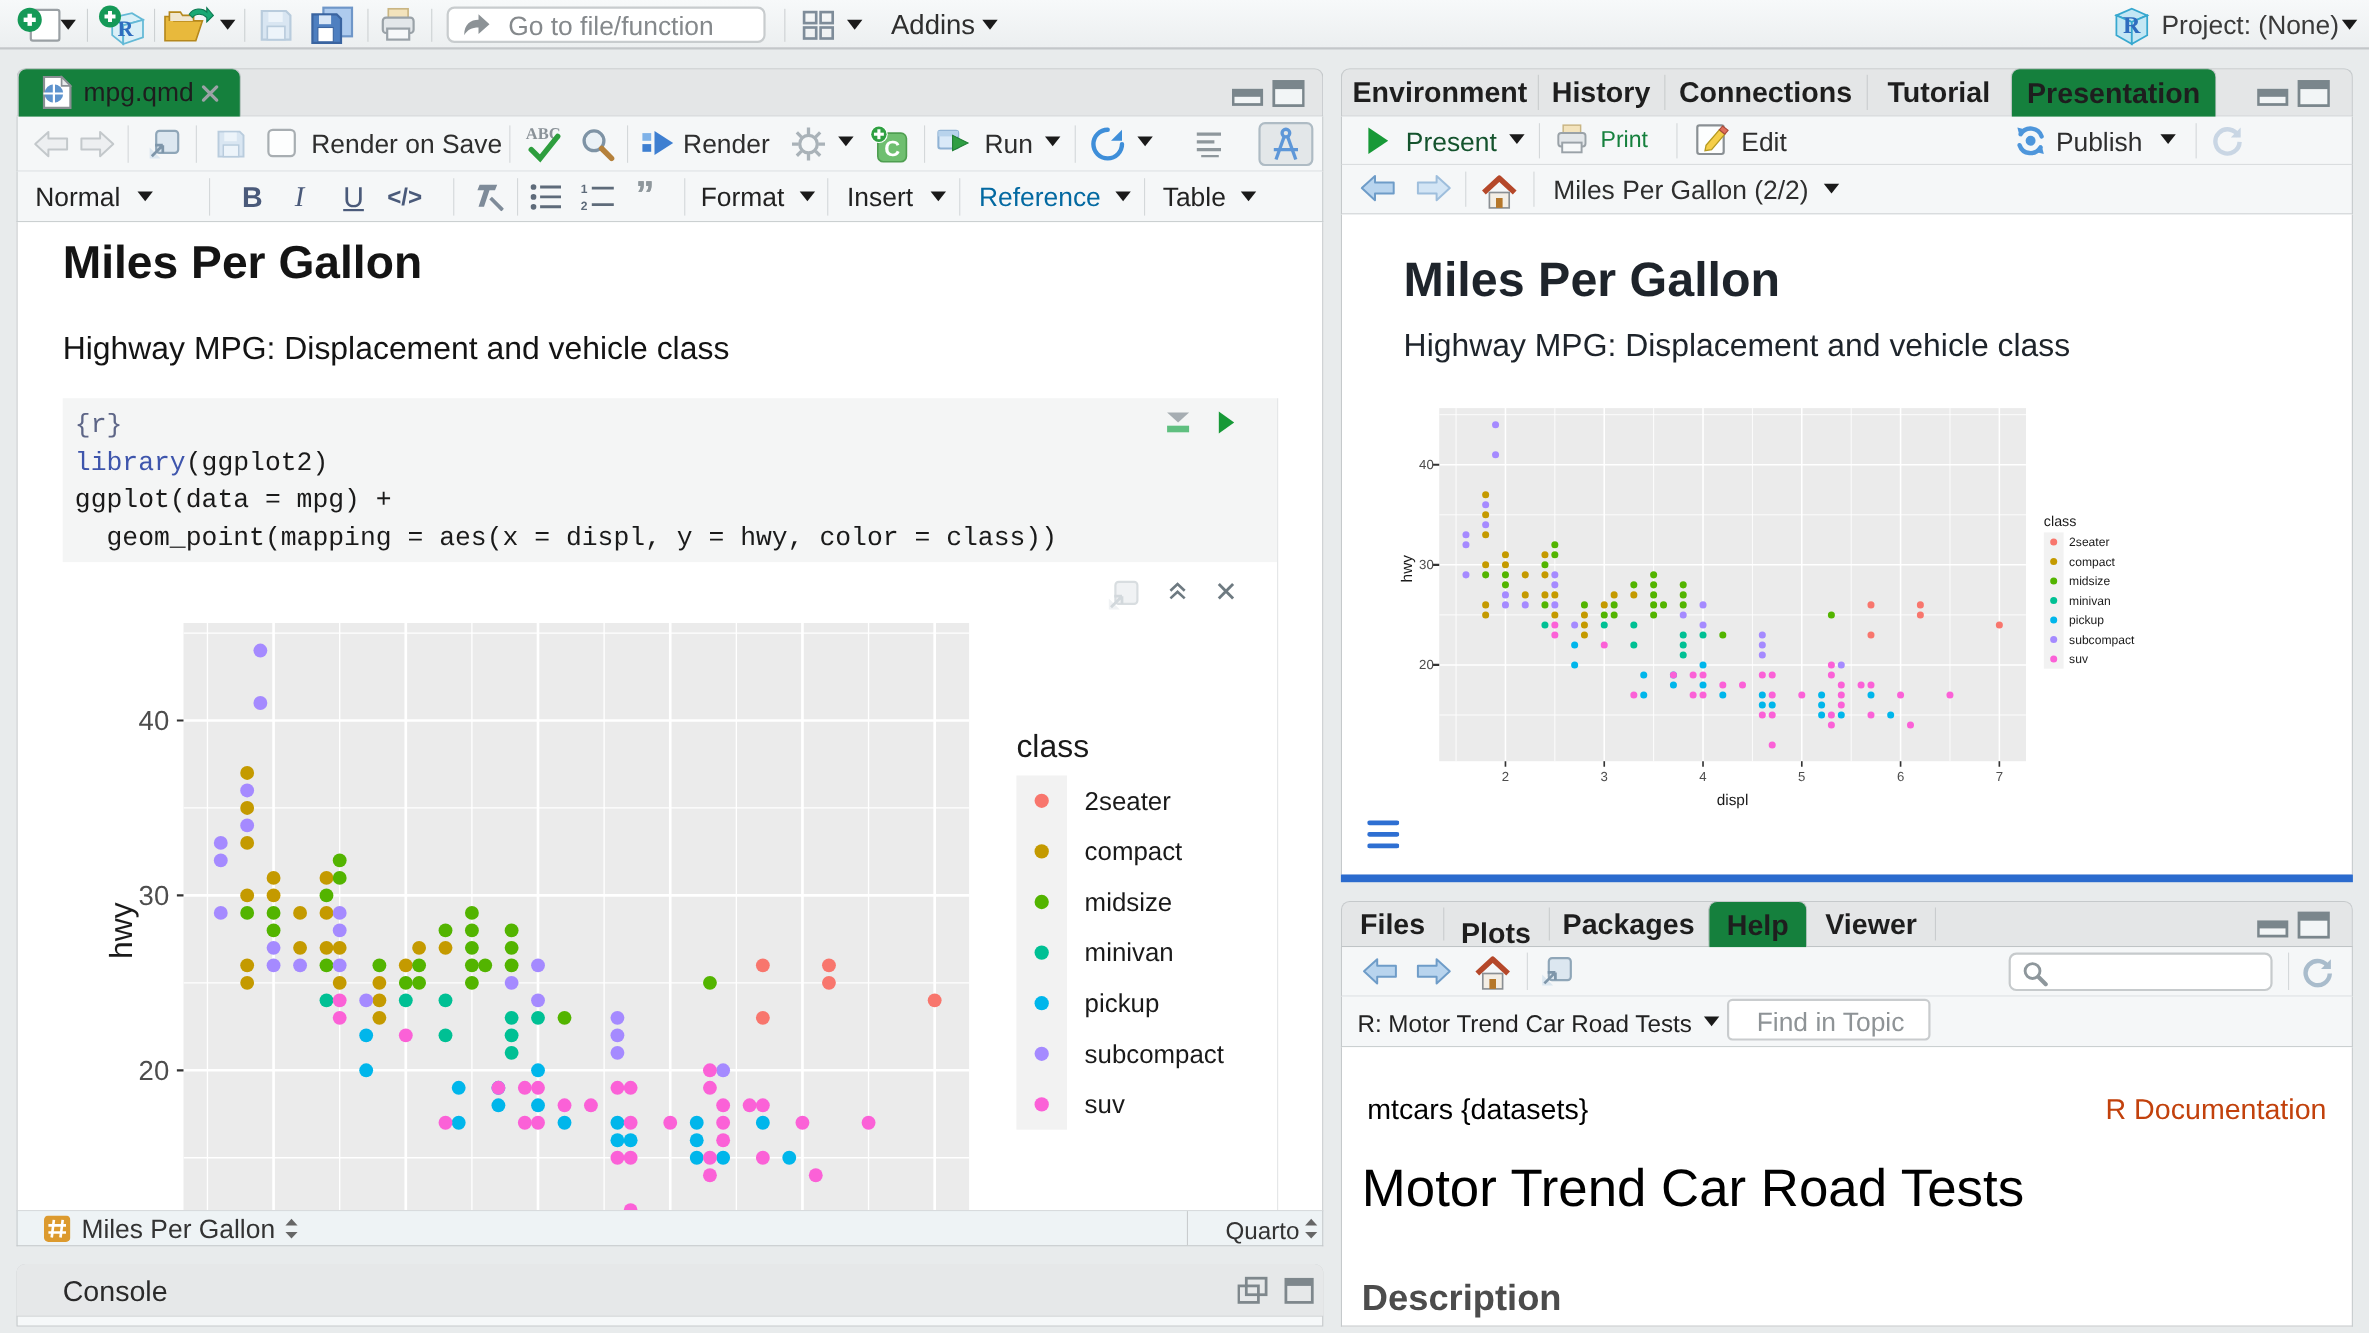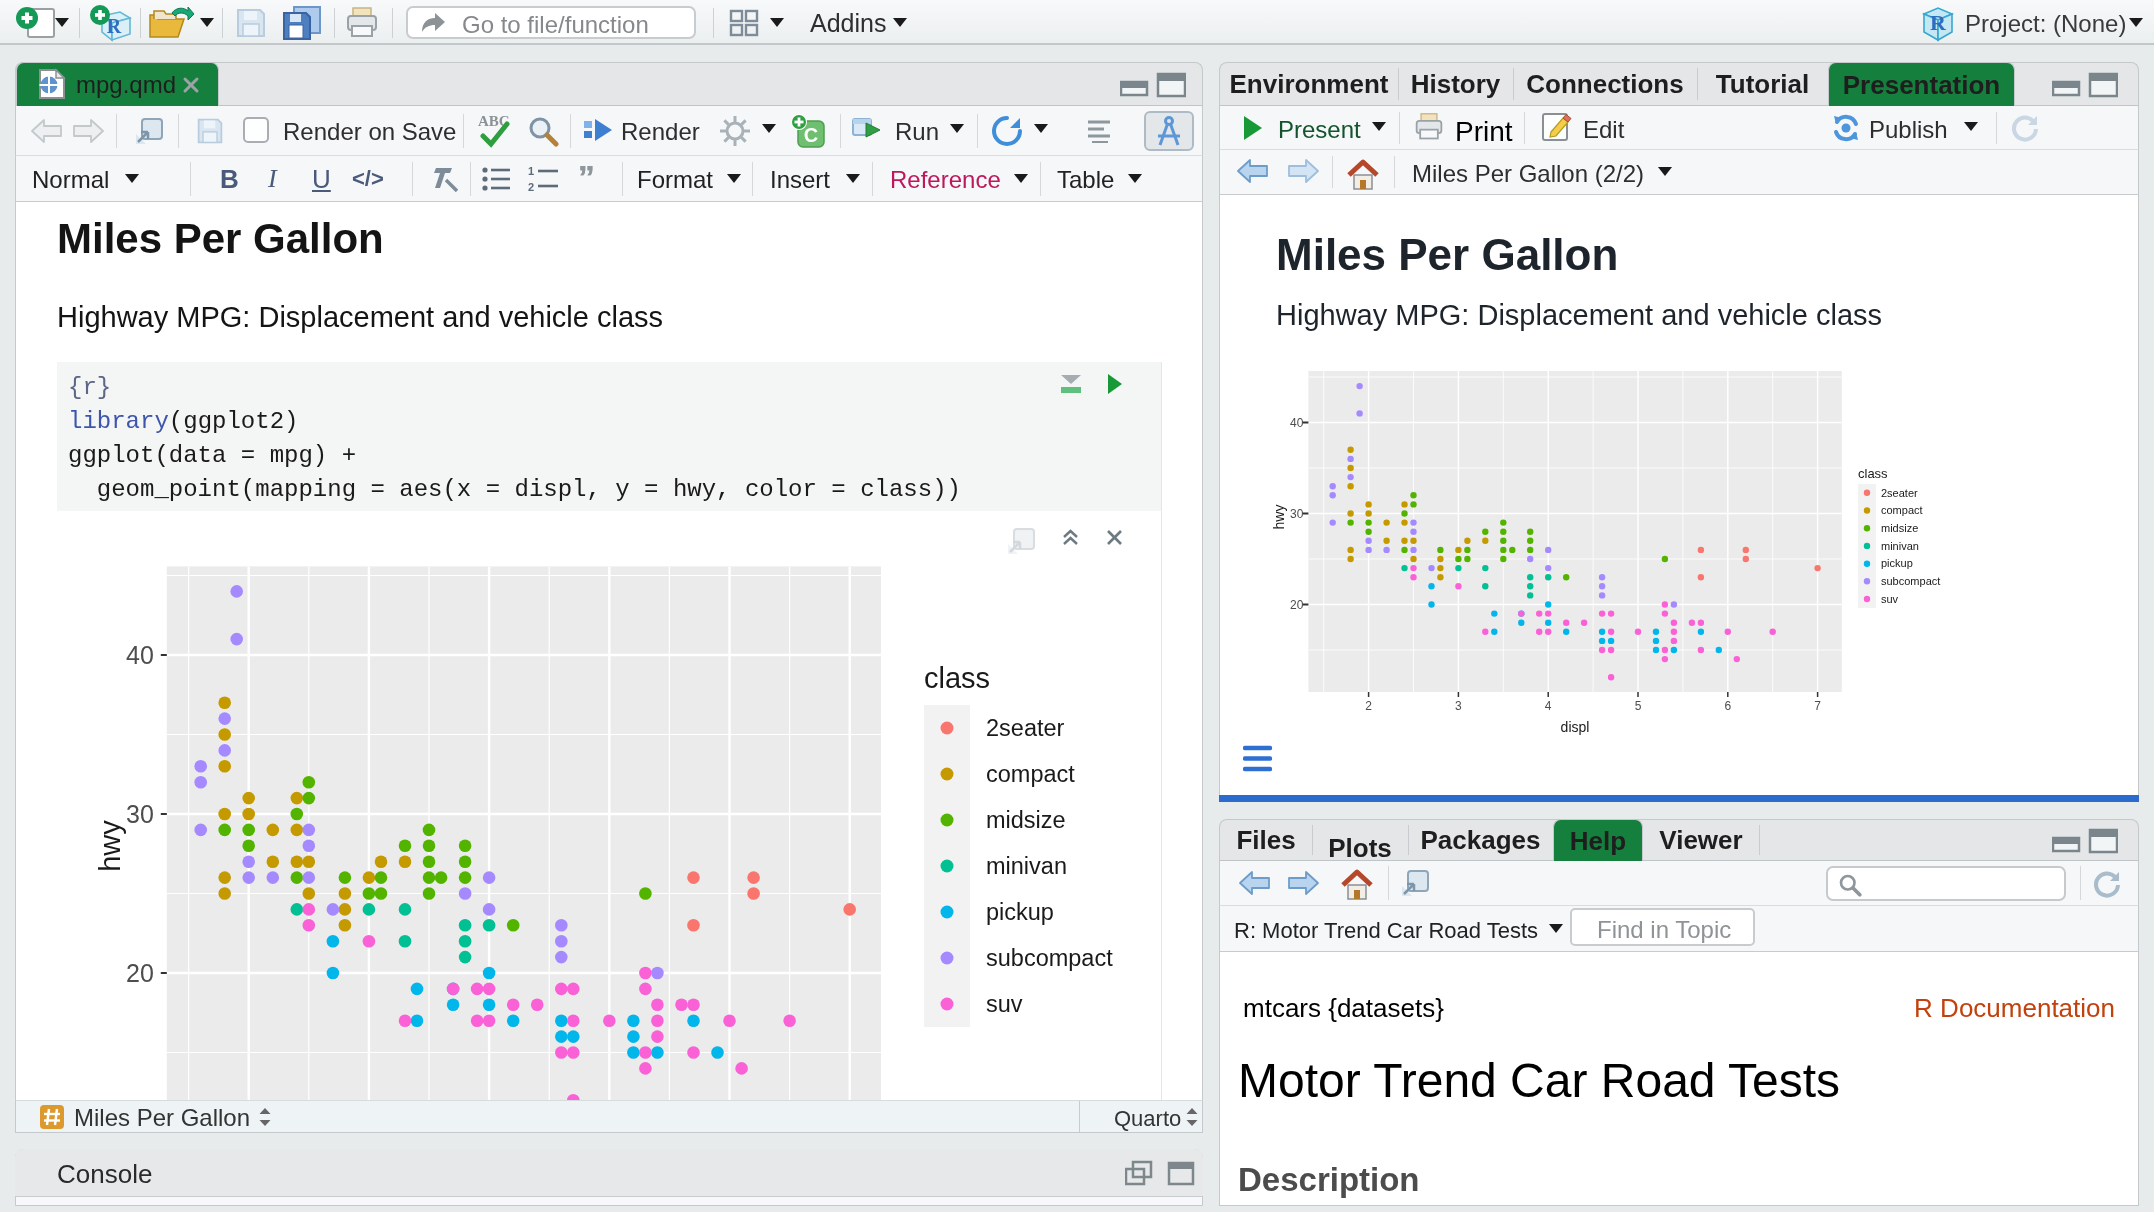--- a/index.html
+++ b/index.html
@@ -238,21 +238,21 @@
     </g>
   </svg>
 <div class="lbl" style="left:578px;top:158px;font-size:34px;color:#8E979C;font-weight:bold;letter-spacing:-12px">” ”</div>
 <div class="sep" style="left:622px;top:162px;height:34px;background:#D4D8DA"></div>
 <div class="lbl" style="left:637px;top:166px;font-size:24px;color:#222;font-weight:normal;">Format</div>
 <div class="caret" style="left:727px;top:174px;border-left-width:7.0px;border-right-width:7.0px;border-top-width:9.0px;border-top-color:#1a1a1a"></div>
 <div class="sep" style="left:752px;top:162px;height:34px;background:#D4D8DA"></div>
 <div class="lbl" style="left:770px;top:166px;font-size:24px;color:#222;font-weight:normal;">Insert</div>
 <div class="caret" style="left:846px;top:174px;border-left-width:7.0px;border-right-width:7.0px;border-top-width:9.0px;border-top-color:#1a1a1a"></div>
 <div class="sep" style="left:872px;top:162px;height:34px;background:#D4D8DA"></div>
-<div class="lbl" style="left:890px;top:166px;font-size:24px;color:#be185d;font-weight:normal;">Reference</div>
+<div class="lbl" style="left:890px;top:166px;font-size:24px;color:#0369a1;font-weight:normal;">Reference</div>
 <div class="caret" style="left:1014px;top:174px;border-left-width:7.0px;border-right-width:7.0px;border-top-width:9.0px;border-top-color:#1a1a1a"></div>
 <div class="sep" style="left:1040px;top:162px;height:34px;background:#D4D8DA"></div>
 <div class="lbl" style="left:1057px;top:166px;font-size:24px;color:#222;font-weight:normal;">Table</div>
 <div class="caret" style="left:1128px;top:174px;border-left-width:7.0px;border-right-width:7.0px;border-top-width:9.0px;border-top-color:#1a1a1a"></div>
 <div class="abs" style="left:15px;top:202px;width:1188px;height:898px;background:#FFFFFF;border-left:1px solid #C5C9CB;border-right:1px solid #C5C9CB"></div>
 <div class="lbl" style="left:57px;top:215px;font-size:42px;color:#141414;font-weight:bold;">Miles Per Gallon</div>
 <div class="lbl" style="left:57px;top:301px;font-size:29px;color:#141414;font-weight:normal;">Highway MPG: Displacement and vehicle class</div>
 <div class="abs" style="left:57px;top:362px;width:1104px;height:149px;background:#F4F5F5"></div>
 <div class="abs" style="left:68px;top:371px;font-family:'Liberation Mono',monospace;font-size:24px;line-height:34px;color:#1a1a1a;white-space:pre"><span style="color:#5E6687">{r}</span>
 <span style="color:#3E55AC">library</span>(ggplot2)
@@ -513,21 +513,21 @@
     <path d="M1 1 L1 25 L19 13 Z" fill="#179937"></path>
   </svg>
 <div class="lbl" style="left:1278px;top:116px;font-size:24px;color:#14532d;font-weight:normal;">Present</div>
 <div class="caret" style="left:1372px;top:122px;border-left-width:7.0px;border-right-width:7.0px;border-top-width:9.0px;border-top-color:#1a1a1a"></div>
 <div class="sep" style="left:1399px;top:112px;height:32px;background:#D4D8DA"></div>
 <svg class="ic" style="left:1414px;top:112px" width="30" height="30" viewBox="0 0 34 34">
 <rect x="8" y="2" width="18" height="10" fill="#F3E3BC" stroke="#C9B583" stroke-width="1.5"></rect>
 <rect x="3" y="10" width="28" height="14" rx="3" fill="#E3E7EA" stroke="#9AA2A8" stroke-width="2"></rect>
 <rect x="7" y="20" width="20" height="10" fill="#F6F8F9" stroke="#9AA2A8" stroke-width="2"></rect>
   </svg>
-<div class="lbl" style="left:1455px;top:116px;font-size:28px;color:#000000;font-weight:normal;">Print</div>
+<div class="lbl" style="left:1455px;top:116px;font-size:21px;color:#15803d;font-weight:normal;">Print</div>
 <div class="sep" style="left:1524px;top:112px;height:32px;background:#D4D8DA"></div>
 <svg class="ic" style="left:1541px;top:112px" width="32" height="30" viewBox="0 0 32 30">
 <rect x="2" y="2" width="24" height="26" rx="2" fill="#FDFEFE" stroke="#8A9094" stroke-width="2"></rect>
 <path d="M10 20 L22 6 L27 10 L15 24 L9 25 Z" fill="#F5CE48" stroke="#B59A20" stroke-width="1.2"></path>
 <path d="M22 6 L25 2.5 L30 6.5 L27 10 Z" fill="#E06E5A" stroke="#A84A3A" stroke-width="1"></path>
   </svg>
 <div class="lbl" style="left:1583px;top:116px;font-size:24px;color:#2E2E2E;font-weight:normal;">Edit</div>
 <svg class="ic" style="left:1832px;top:114px" width="28" height="28" viewBox="0 0 28 28">
 <path d="M24 10 A10.5 10.5 0 0 0 5 8" fill="none" stroke="#4E96DB" stroke-width="4" stroke-linecap="round"></path>
 <path d="M4 18 A10.5 10.5 0 0 0 23 20" fill="none" stroke="#4E96DB" stroke-width="4" stroke-linecap="round"></path>

